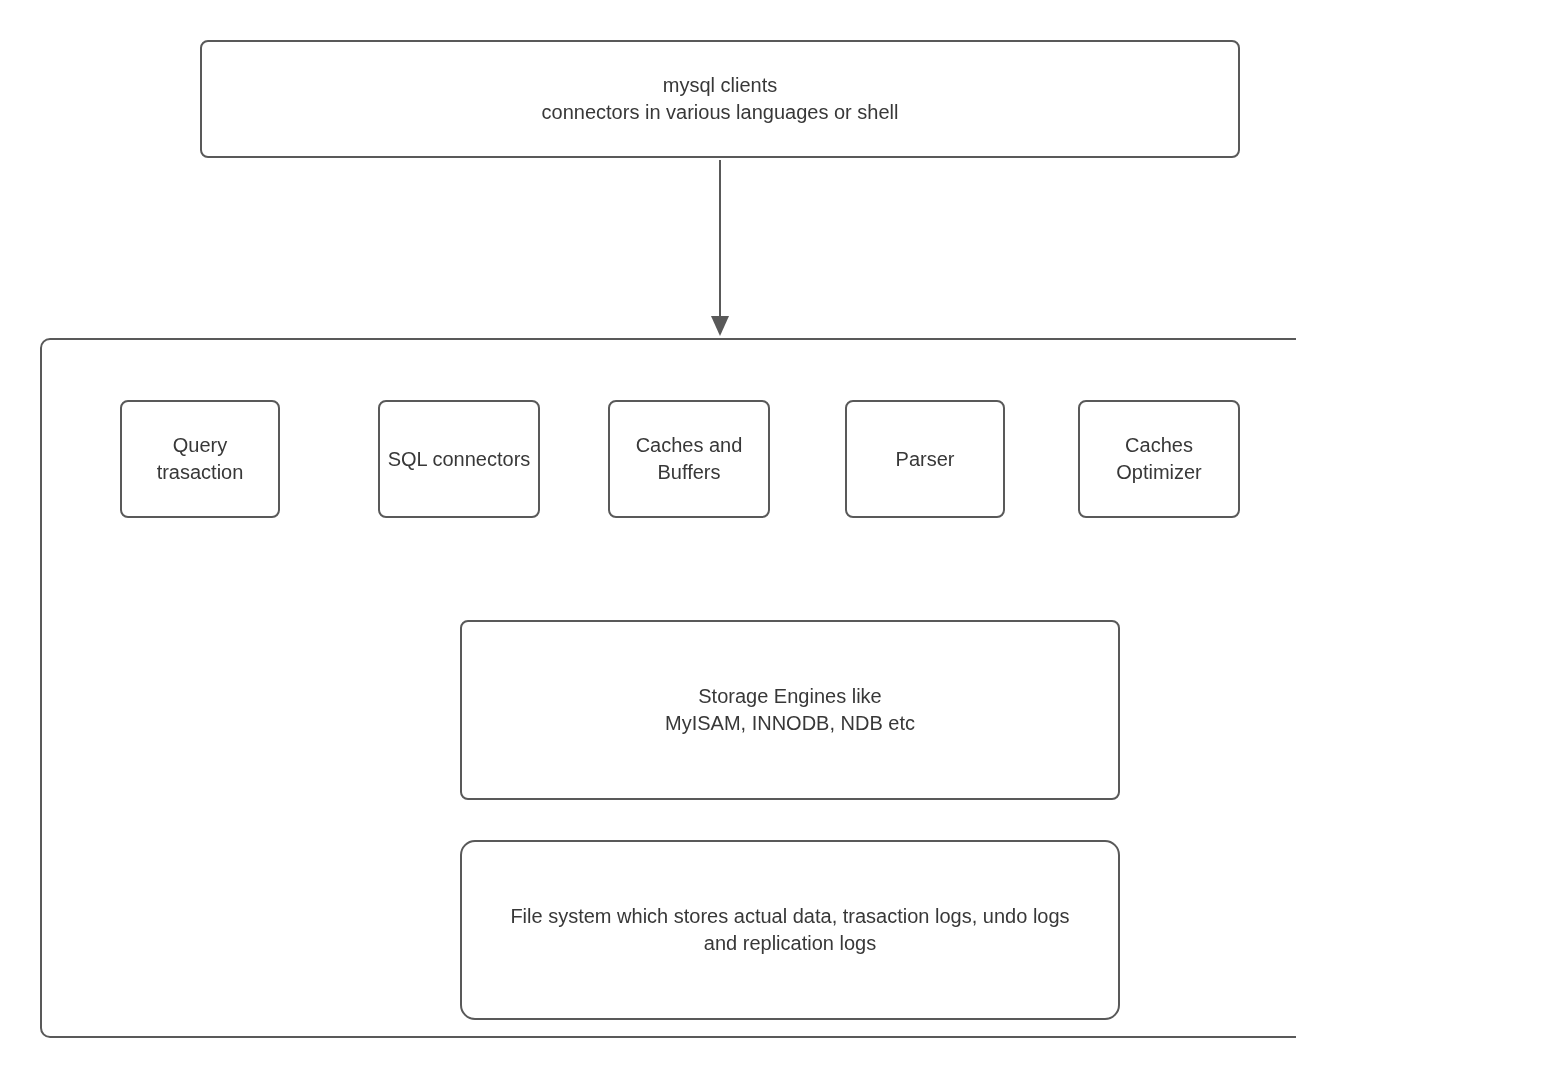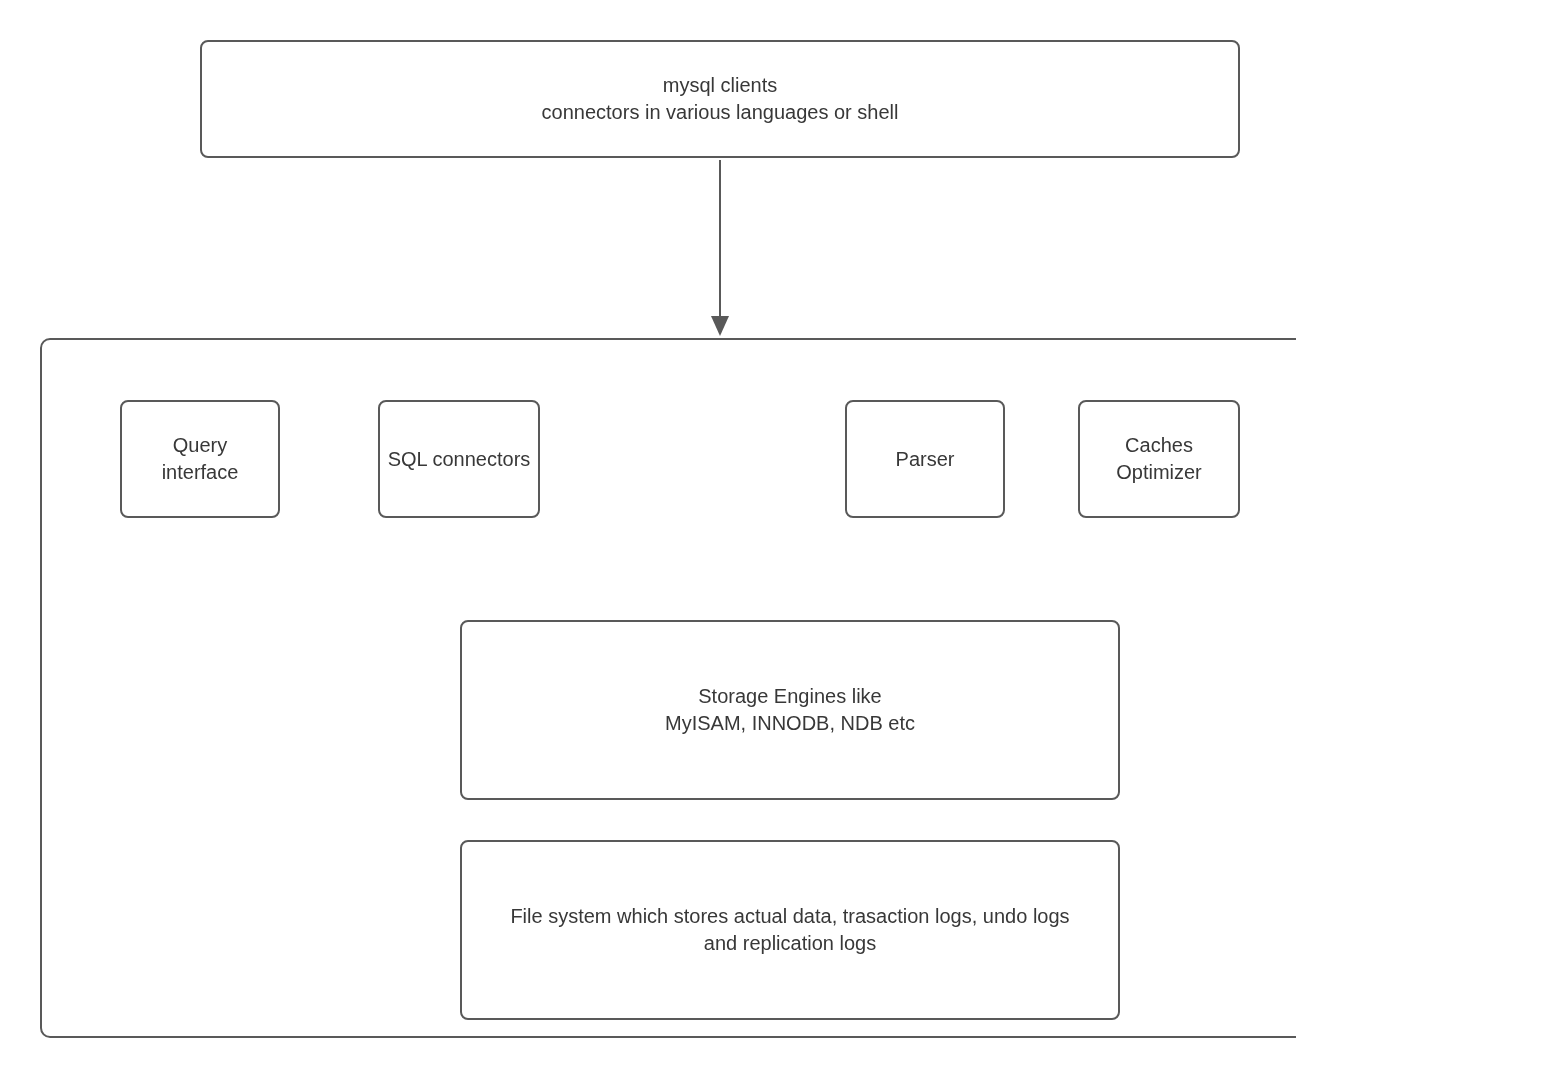--- a/index.html
+++ b/index.html
@@ -64,47 +64,51 @@
   }
 
   .comp { top: 400px; height: 118px; }
   .comp-nosql    { left: 120px;  width: 160px; }
   .comp-sql      { left: 378px;  width: 162px; }
   .comp-caches   { left: 608px;  width: 162px; }
   .comp-parser   { left: 845px;  width: 160px; }
   .comp-queryopt { left: 1078px; width: 162px; }
 
   .storage-box    { left: 460px; top: 620px; width: 660px; height: 180px; }
-  .filesystem-box { left: 460px; top: 840px; width: 660px; height: 180px; }
+  .filesystem-box { left: 460px; top: 840px; width: 660px; height: 180px; border-radius: 15px; }
 </style>
 </head>
 <body>
 
 <div class="page">
 
   <div class="box clients-box">
     <div>mysql clients</div>
     <div>connectors in various languages or shell</div>
   </div>
 
   <div class="arrow-line"></div>
   <div class="arrow-head"></div>
 
   <div class="box mysqld-container"></div>
   <div class="mysqld-label">mysqld</div>
 
   <div class="box comp comp-nosql">
     <div>Query</div>
-    <div>interface</div>
+    <div>trasaction</div>
   </div>
 
   <div class="box comp comp-sql">
     <div>SQL connectors</div>
   </div>
 
+  <div class="box comp comp-caches">
+    <div>Caches and</div>
+    <div>Buffers</div>
+  </div>
 
   <div class="box comp comp-parser">
     <div>Parser</div>
   </div>
 
   <div class="box comp comp-queryopt">
     <div>Caches</div>
     <div>Optimizer</div>
   </div>
 

